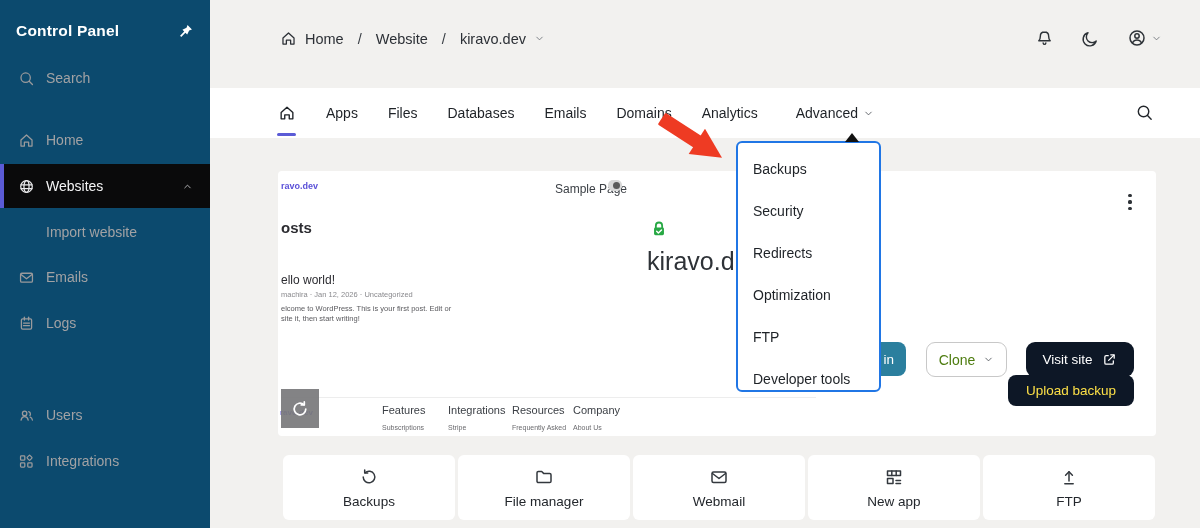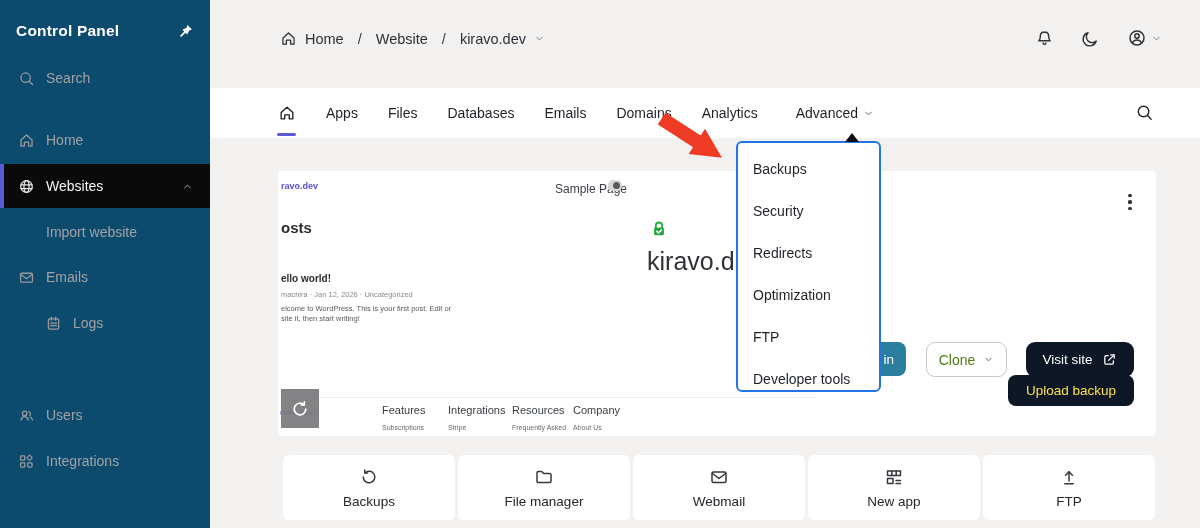--- a/index.html
+++ b/index.html
@@ -39,21 +39,21 @@
   .tab-search { position:absolute; right:46px; top:15px; color:#23272c; cursor:pointer; }
 
   
   .card { position:absolute; left:278px; top:171px; width:878px; height:265px; background:#fff; border-radius:4px; z-index:1; }
   .pv { position:absolute; white-space:nowrap; }
   .pv-link { left:3px; top:10px; font-size:9px; font-weight:700; color:#5b51d8; }
   .pv-nav { left:277px; top:11px; font-size:12px; color:#3c4046; }
   .pv-toggle { position:absolute; left:330px; top:9px; width:14px; height:11px; background:#d8d8d8; border-radius:5px; }
   .pv-toggle::after { content:""; position:absolute; right:2px; top:2px; width:7px; height:7px; border-radius:50%; background:#5a5a5a; }
   .pv-h1 { left:3px; top:48px; font-size:15px; font-weight:700; color:#2c2c31; }
-  .pv-post-title { left:3px; top:102px; font-size:10px; font-weight:700; color:#2c2c31; }
+  .pv-post-title { left:3px; top:102px; font-size:12px; font-weight:400; color:#2c2c31; }
   .pv-meta { left:3px; top:119px; font-size:7.5px; color:#8a8a8e; }
   .pv-body1 { left:3px; top:133px; font-size:7.5px; color:#5a5a5e; }
   .pv-body2 { left:3px; top:143px; font-size:7.5px; color:#5a5a5e; }
   .pv-footline { position:absolute; left:3px; top:226px; width:535px; border-top:1px solid #ededed; }
   .pv-flogo { left:2px; top:237px; font-size:8px; font-weight:700; color:#5b51d8; z-index:1; }
   .pv-fcol { position:absolute; top:233px; width:70px; }
   .pv-fcol .fh { font-size:11px; font-weight:400; color:#3c4046; }
   .pv-fcol .fl { font-size:7px; color:#6a6a6e; margin-top:8px; }
   .pv-refresh { position:absolute; left:3px; top:218px; width:38px; height:39px; background:rgba(122,122,124,.93); display:flex; align-items:center; justify-content:center; color:#fff; z-index:2; cursor:pointer; }
 
@@ -139,21 +139,21 @@
     <div class="side-row" style="top:255px;">
       <span class="ic">
           <svg width="17" height="17" viewBox="0 0 20 20" class="st">
             <rect x="3" y="5" width="14" height="10.5" rx="1.5"></rect>
             <path d="M3.5 6.5 L10 11.5 L16.5 6.5"></path>
           </svg>
         </span>
       <span class="lbl">Emails</span>
     </div>
 
-    <div class="side-row" style="top:301px;margin-left:27px;">
+    <div class="side-row" style="top:301px;">
       <span class="ic">
           <svg width="17" height="17" viewBox="0 0 20 20" class="st">
             <rect x="4" y="4.5" width="12" height="12" rx="1.5"></rect>
             <line x1="7.5" y1="2.5" x2="7.5" y2="6"></line>
             <line x1="12.5" y1="2.5" x2="12.5" y2="6"></line>
             <line x1="6.5" y1="9.5" x2="13.5" y2="9.5"></line>
             <line x1="6.5" y1="12.5" x2="13.5" y2="12.5"></line>
           </svg>
         </span>
       <span class="lbl">Logs</span>

